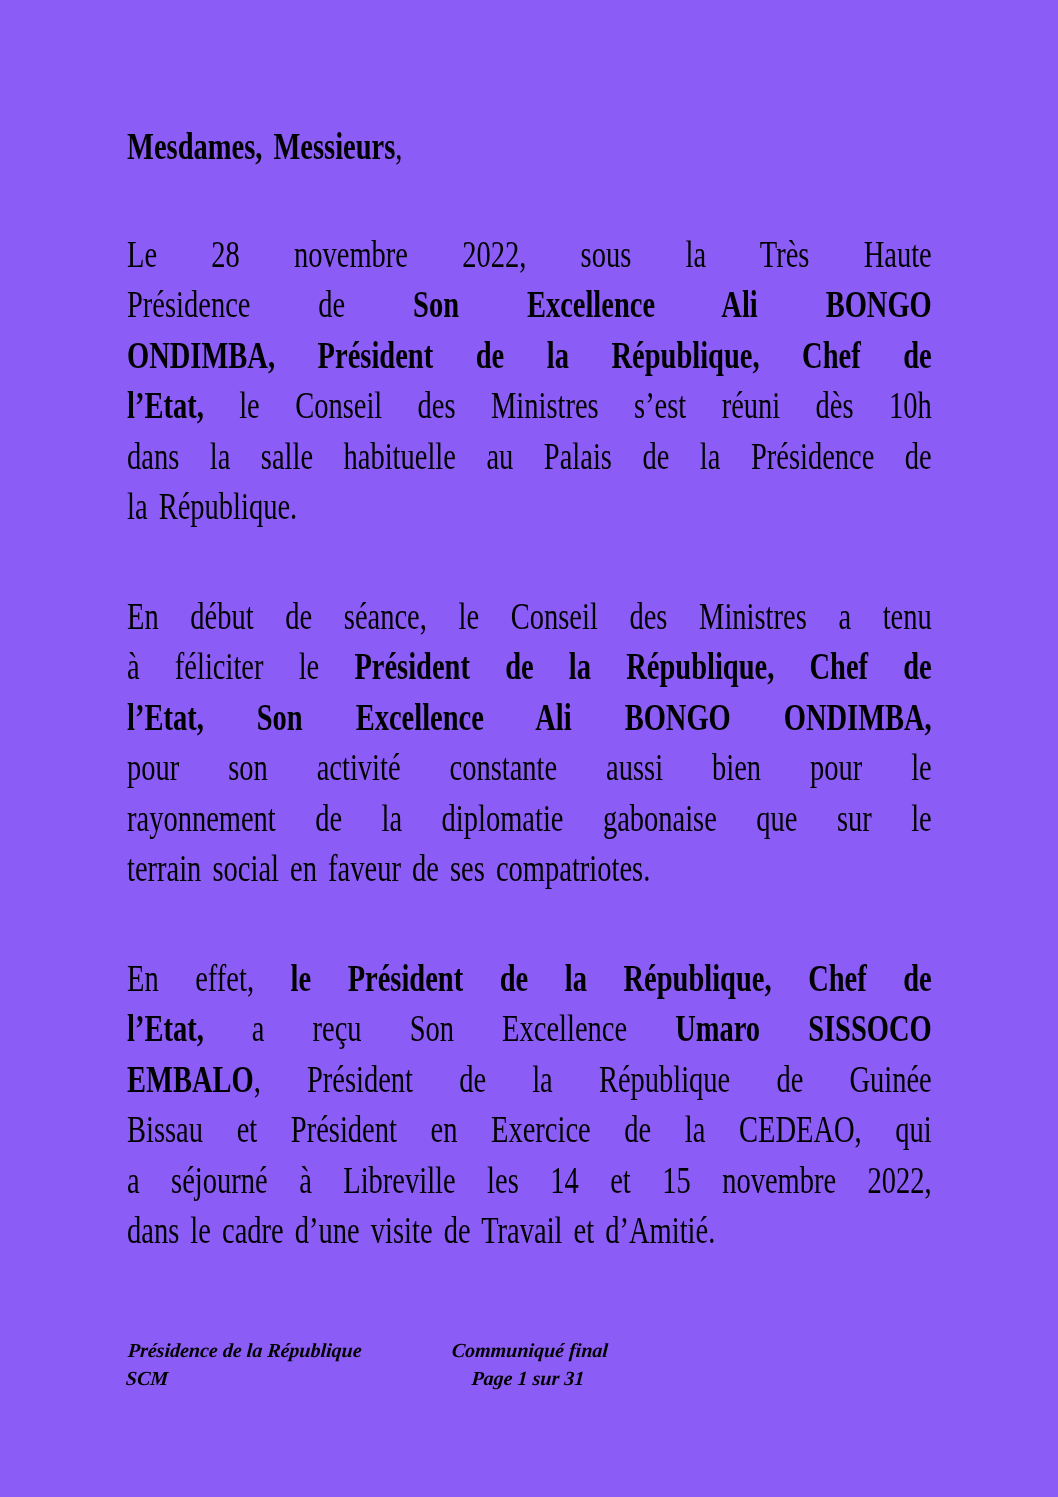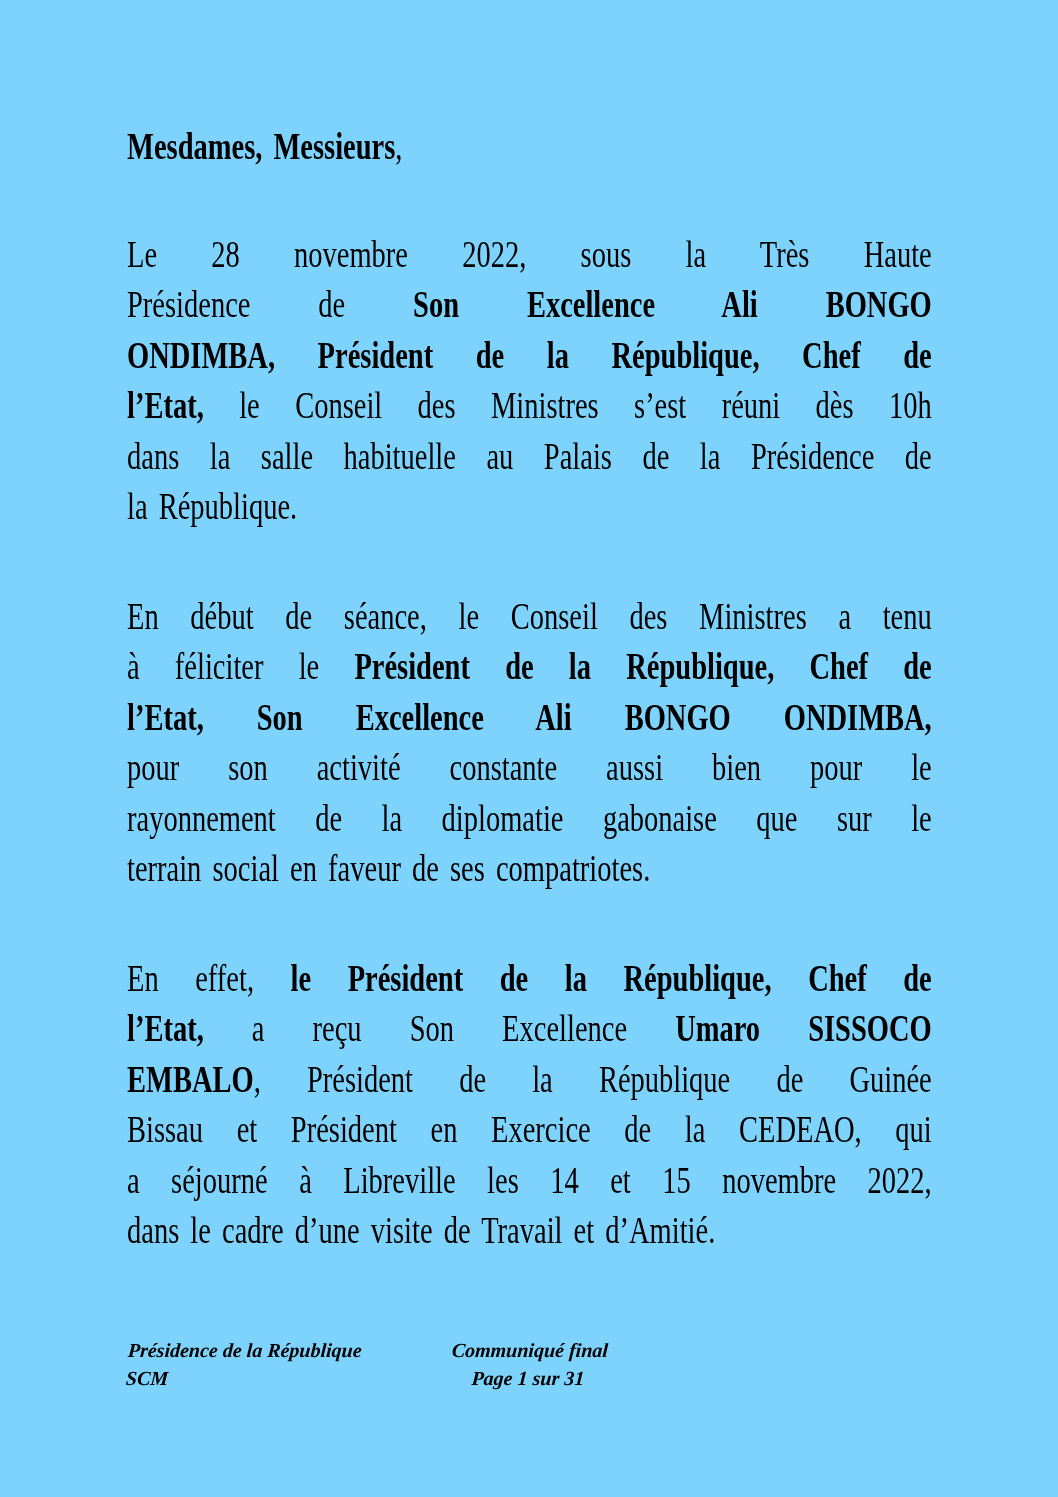--- a/index.html
+++ b/index.html
@@ -4,21 +4,21 @@
 <style>
   html, body {
     margin: 0;
     padding: 0;
     background: #ffffff;
   }
   .page {
     position: relative;
     width: 1058px;
     height: 1497px;
-    background: #7dd3fc;
+    background: #8b5cf6;
     color: #000000;
     font-family: "Liberation Serif", serif;
     overflow: hidden;
   }
   
   .text-column {
     position: absolute;
     left: 127px;
     top: 121px;
     width: 1073px;

